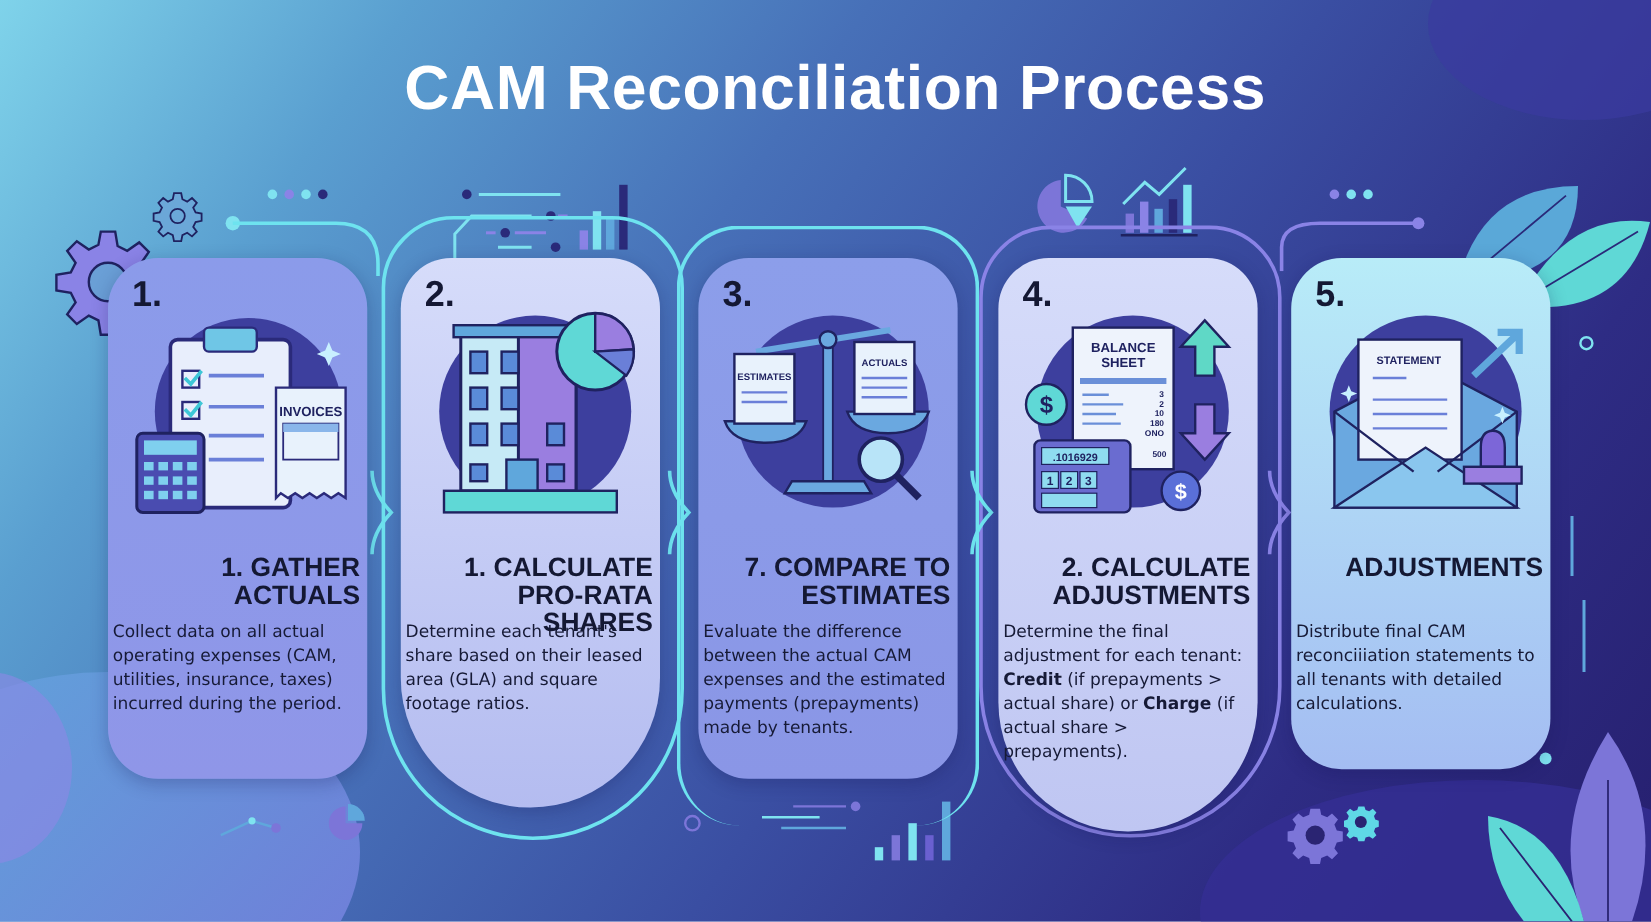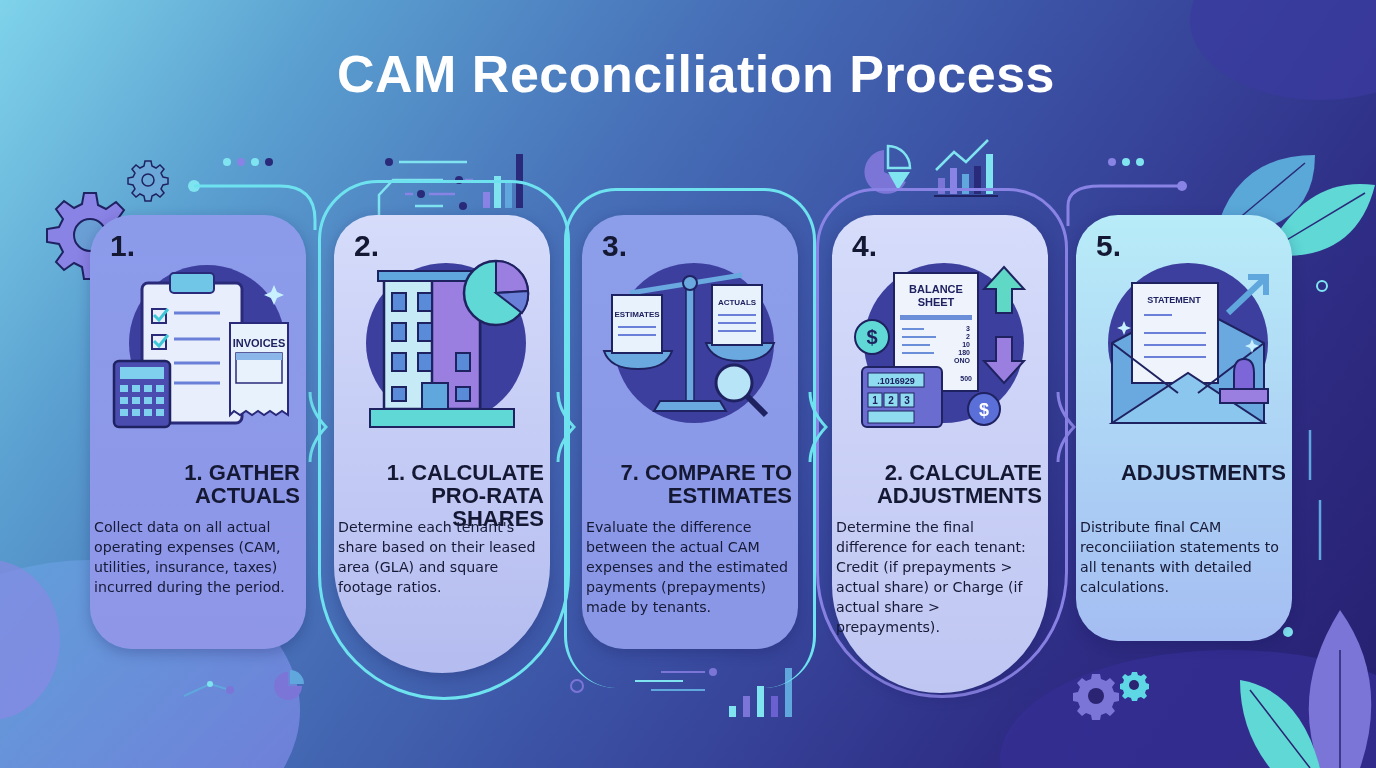--- a/index.html
+++ b/index.html
@@ -30,21 +30,21 @@
   .card .icon-area { position:absolute; left:12px; top:28px; width:190px; height:190px; }
   .card .head {
     position:absolute; left:6px; right:6px; top:246px; text-align:right;
     font-family:Liberation Sans, sans-serif; font-weight:700; font-size:22px; line-height:23px;
     color:#141833;
   }
   .card .body {
     position:absolute; left:4px; right:4px; top:302px; 
     font-family:"DejaVu Sans", sans-serif; font-size:14.2px; line-height:20px; color:#161a36;
   }
-  .card .body b { font-weight:400; }
+  .card .body b { font-weight:700; }
   svg text { font-family:"Liberation Sans", sans-serif; font-weight:700; }
 </style>
 </head>
 <body>
 
 <div class="blob" style="left:-120px;top:560px;width:420px;height:300px;background:linear-gradient(135deg,#5fa7dc,#7a7fe0);opacity:0.85;"></div>
 <div class="blob" style="left:-80px;top:560px;width:140px;height:160px;background:#8e87e6;opacity:0.6;"></div>
 <div class="blob" style="left:1190px;top:-60px;width:260px;height:160px;background:#3a3aa0;opacity:0.7;"></div>
 <div class="blob" style="left:1000px;top:650px;width:460px;height:220px;background:#342e94;opacity:0.8;"></div>
 
@@ -315,21 +315,21 @@
         <text x="47" y="161">2</text>
         <text x="63" y="161">3</text>
       </g>
     <circle cx="140" cy="166" r="16" fill="#5a6fd8" stroke="#1f2260" stroke-width="2"></circle>
     <text x="140" y="173" text-anchor="middle" font-size="18" fill="#ffffff">$</text>
   </svg>
   <div class="head">
       <div>2. CALCULATE</div>
       <div>ADJUSTMENTS</div>
     </div>
-  <div class="body"><span>Determine the final difference for each tenant: </span><b>Credit</b><span> (if prepayments &gt; actual share) or </span><b>Charge</b><span> (if actual share &gt; prepayments).</span></div>
+  <div class="body"><span>Determine the final adjustment for each tenant: </span><b>Credit</b><span> (if prepayments &gt; actual share) or </span><b>Charge</b><span> (if actual share &gt; prepayments).</span></div>
 </div>
 
 <div class="card" style="left:1076px;top:215px;height:426px;background:linear-gradient(180deg,#b8ecf8,#a4bdf2);">
   <div class="num">5.</div>
   <svg class="icon-area" viewBox="0 0 190 190">
     <circle cx="100" cy="100" r="80" fill="#3d3f9e"></circle>
     <path d="M24 100 L100 60 L176 100 V180 H24Z" fill="#6aa8e0" stroke="#1f2260" stroke-width="2"></path>
     <rect x="44" y="40" width="86" height="100" fill="#eef3fc" stroke="#1f2260" stroke-width="2"></rect>
     <text x="86" y="60" text-anchor="middle" font-size="9" fill="#1f2260">STATEMENT</text>
     <g stroke="#6a7fd8" stroke-width="2">

